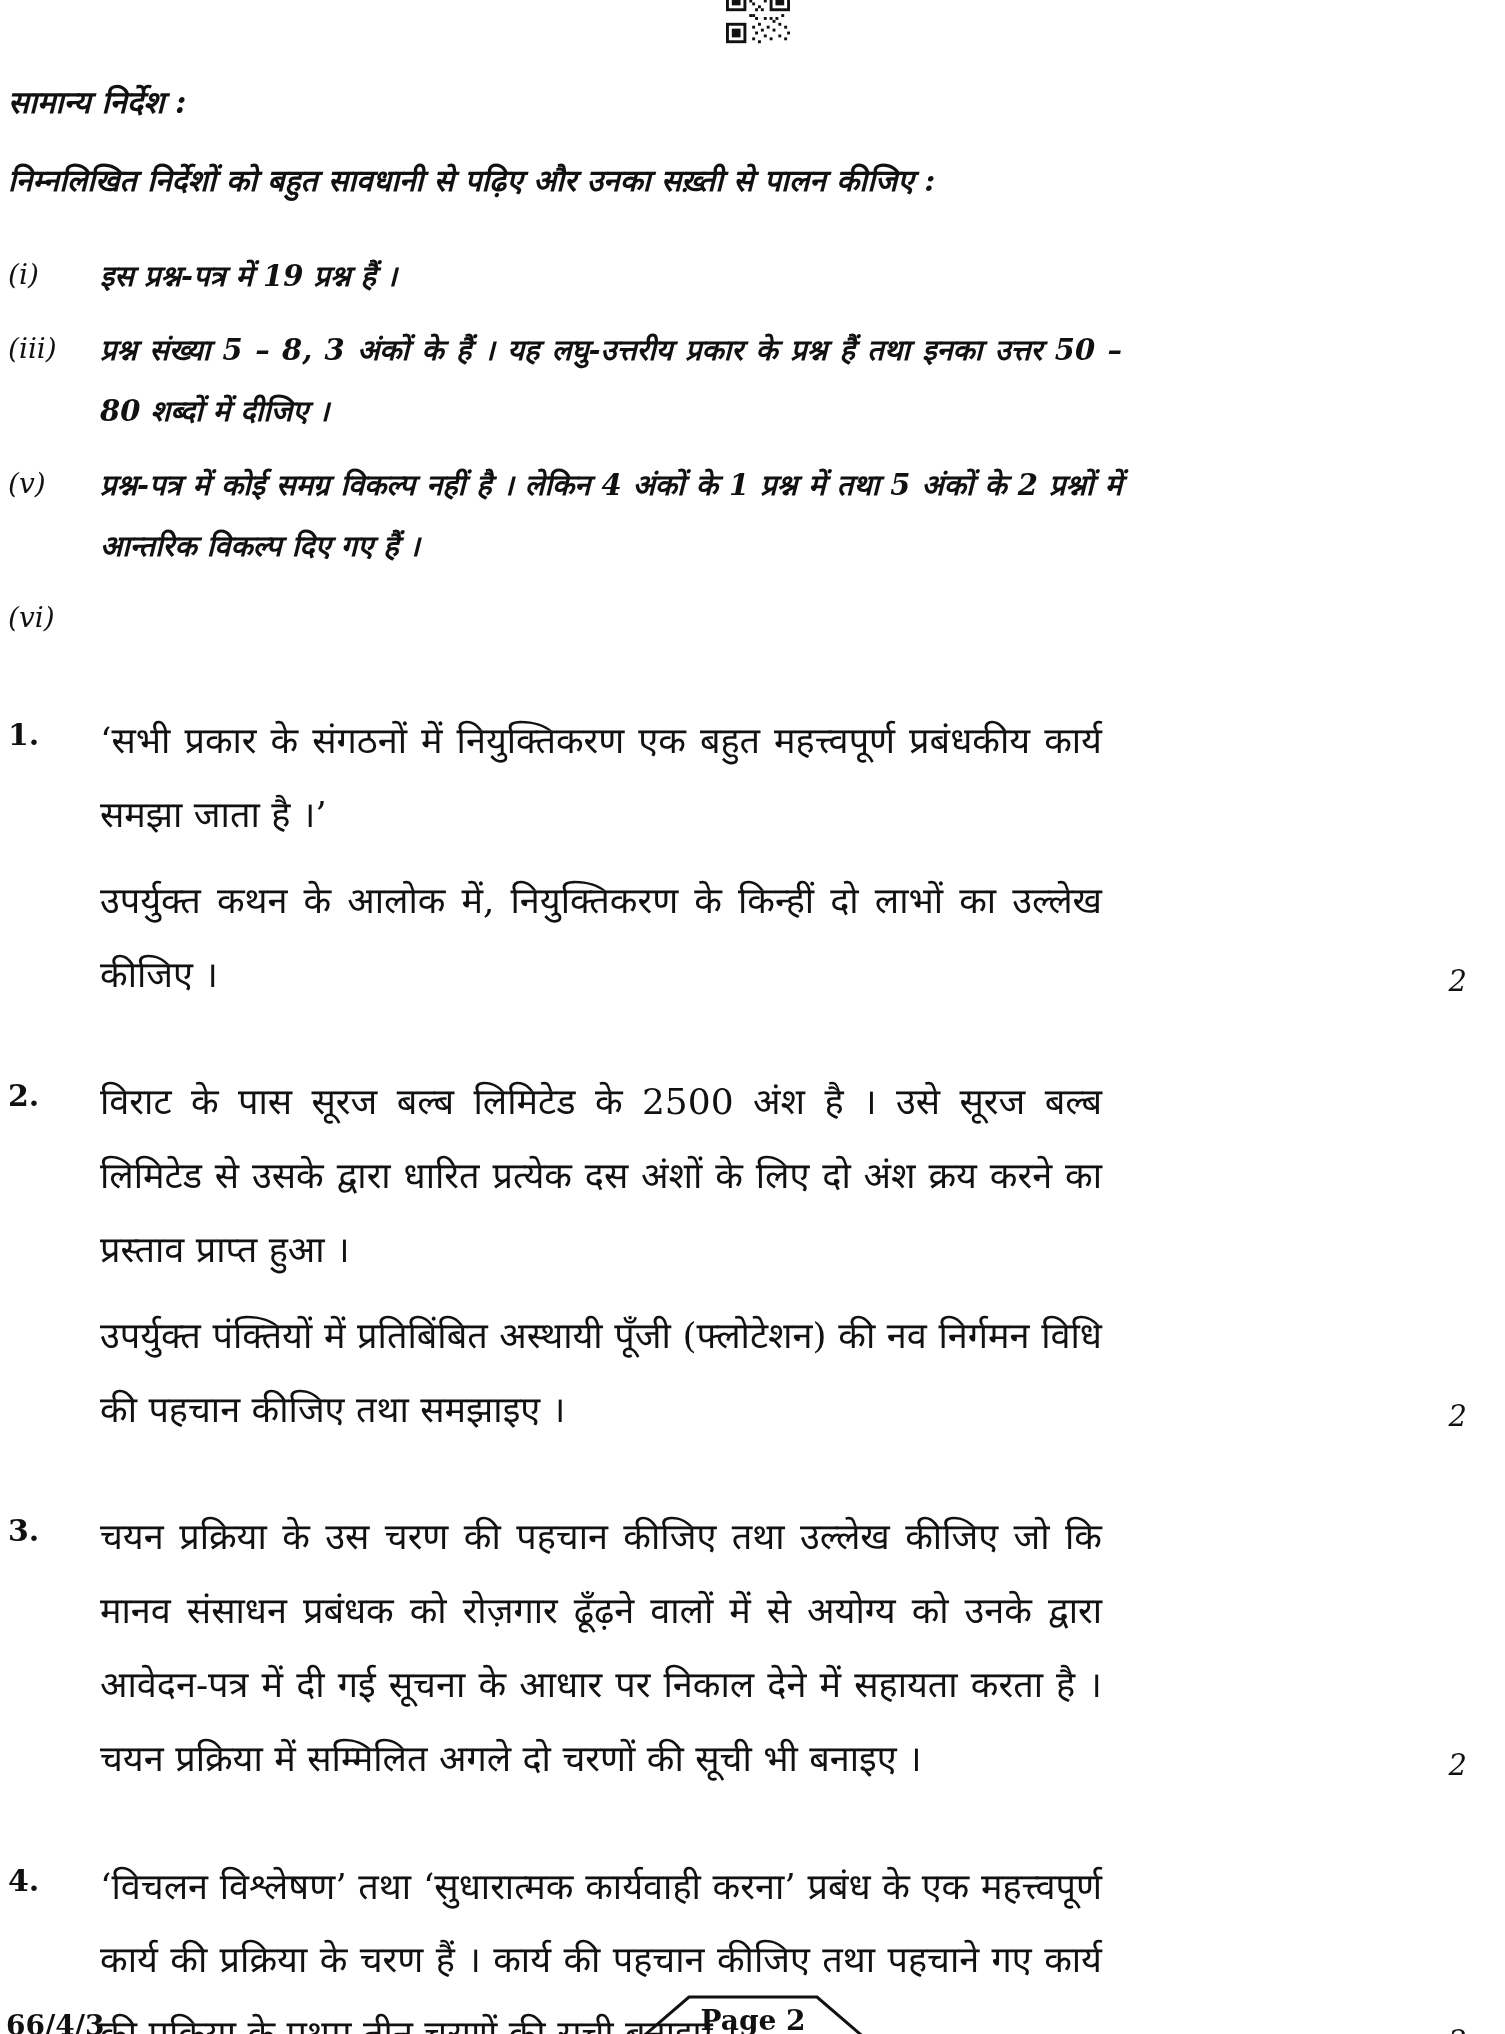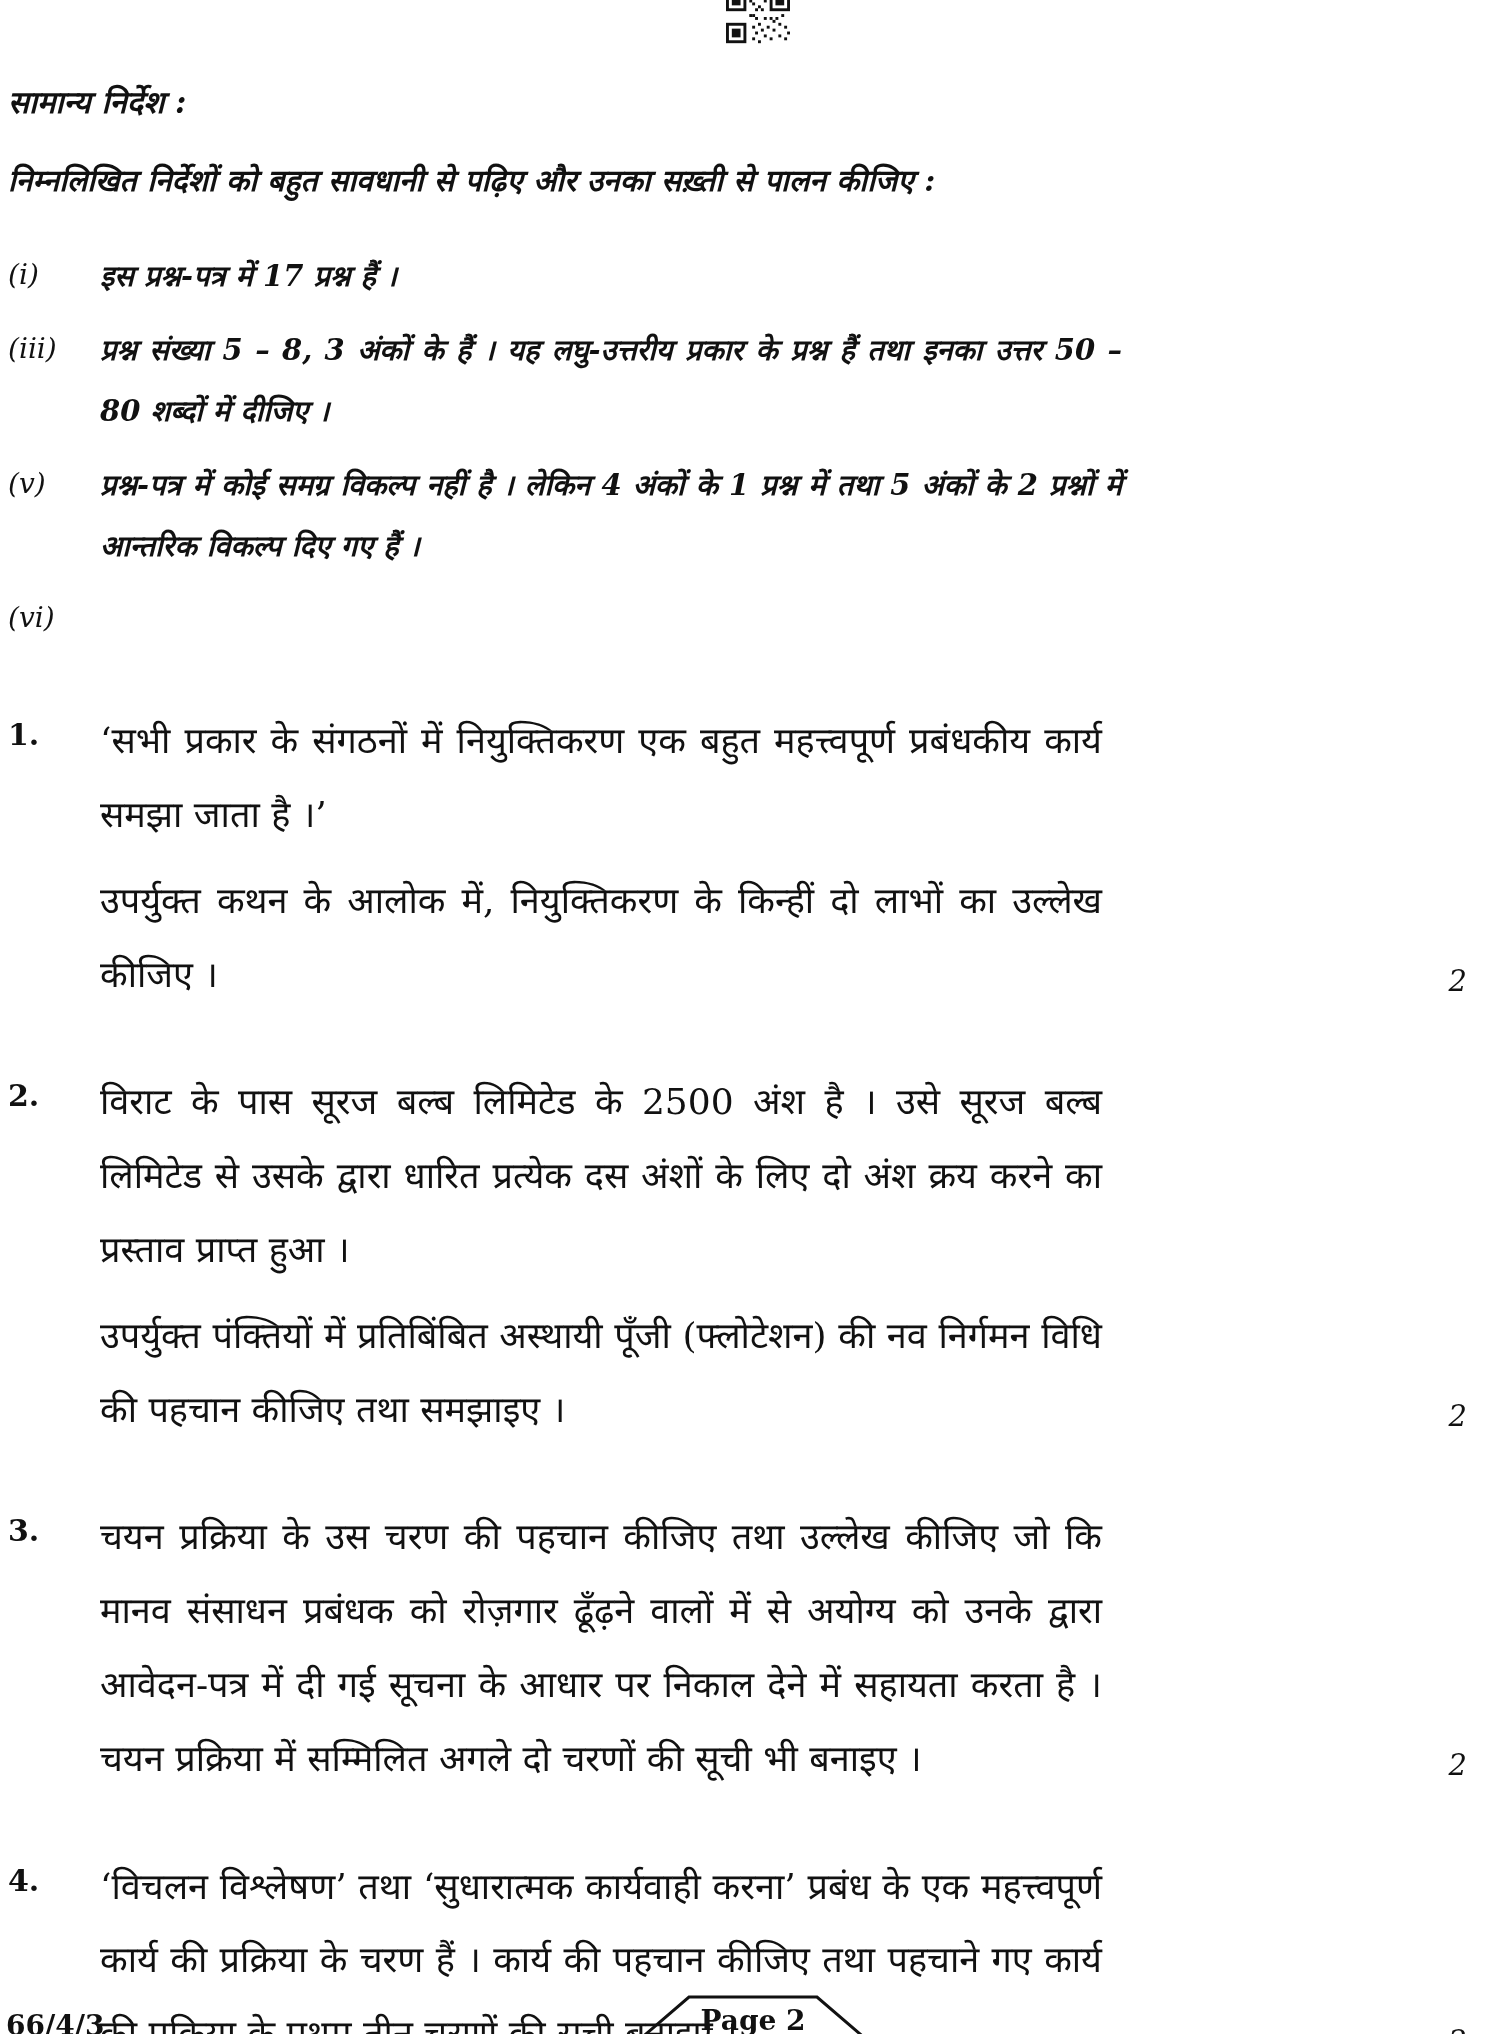--- a/index.html
+++ b/index.html
@@ -176,21 +176,21 @@
 
   <div class="content">
 
     <div class="gen-title">सामान्य निर्देश :</div>
 
     <div class="intro">निम्नलिखित निर्देशों को बहुत सावधानी से पढ़िए और उनका सख़्ती से पालन कीजिए :</div>
 
     <div class="instructions">
       <div class="instr">
         <span class="instr-marker">(i)</span>
-        <span class="instr-text">इस प्रश्न-पत्र में 17 प्रश्न हैं ।</span>
+        <span class="instr-text">इस प्रश्न-पत्र में 19 प्रश्न हैं ।</span>
       </div>
       <div class="instr">
         <span class="instr-marker">(iii)</span>
         <span class="instr-text">प्रश्न संख्या 5 – 8, 3 अंकों के हैं । यह लघु-उत्तरीय प्रकार के प्रश्न हैं तथा इनका उत्तर 50 – 80 शब्दों में दीजिए ।</span>
       </div>
       <div class="instr">
         <span class="instr-marker">(v)</span>
         <span class="instr-text">प्रश्न-पत्र में कोई समग्र विकल्प नहीं है । लेकिन 4 अंकों के 1 प्रश्न में तथा 5 अंकों के 2 प्रश्नों में आन्तरिक विकल्प दिए गए हैं ।</span>
       </div>
       <div class="instr">

